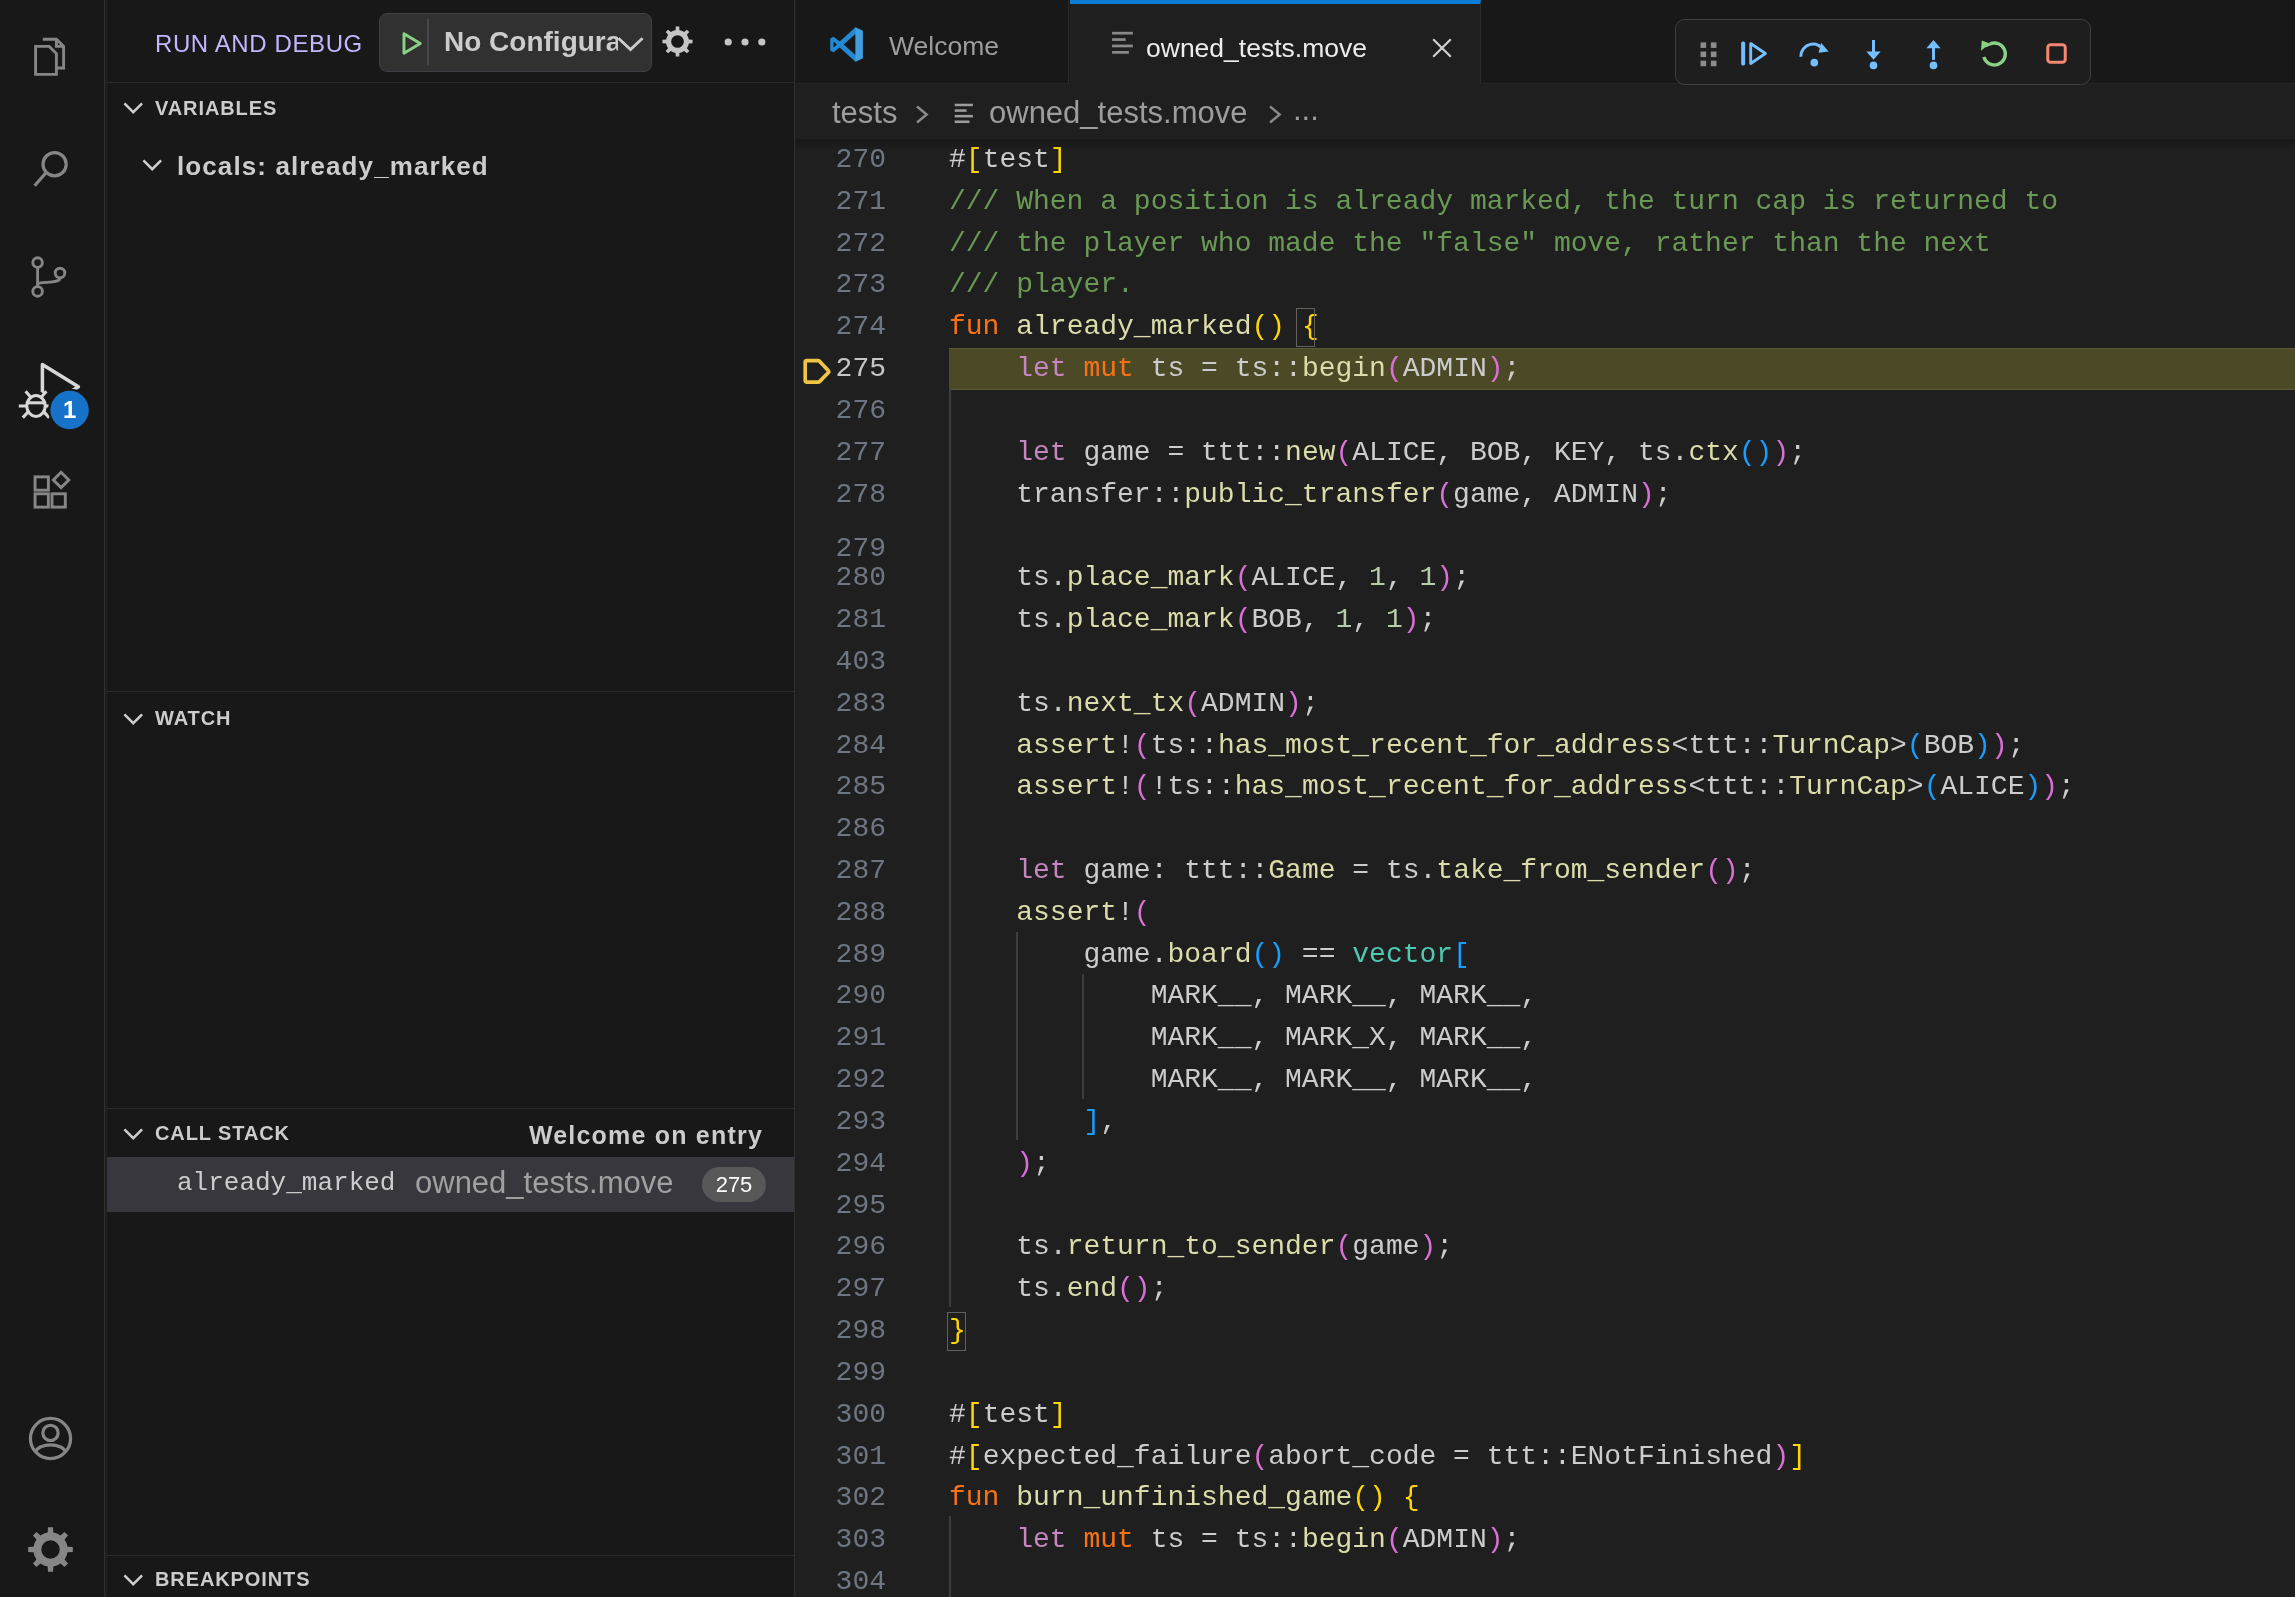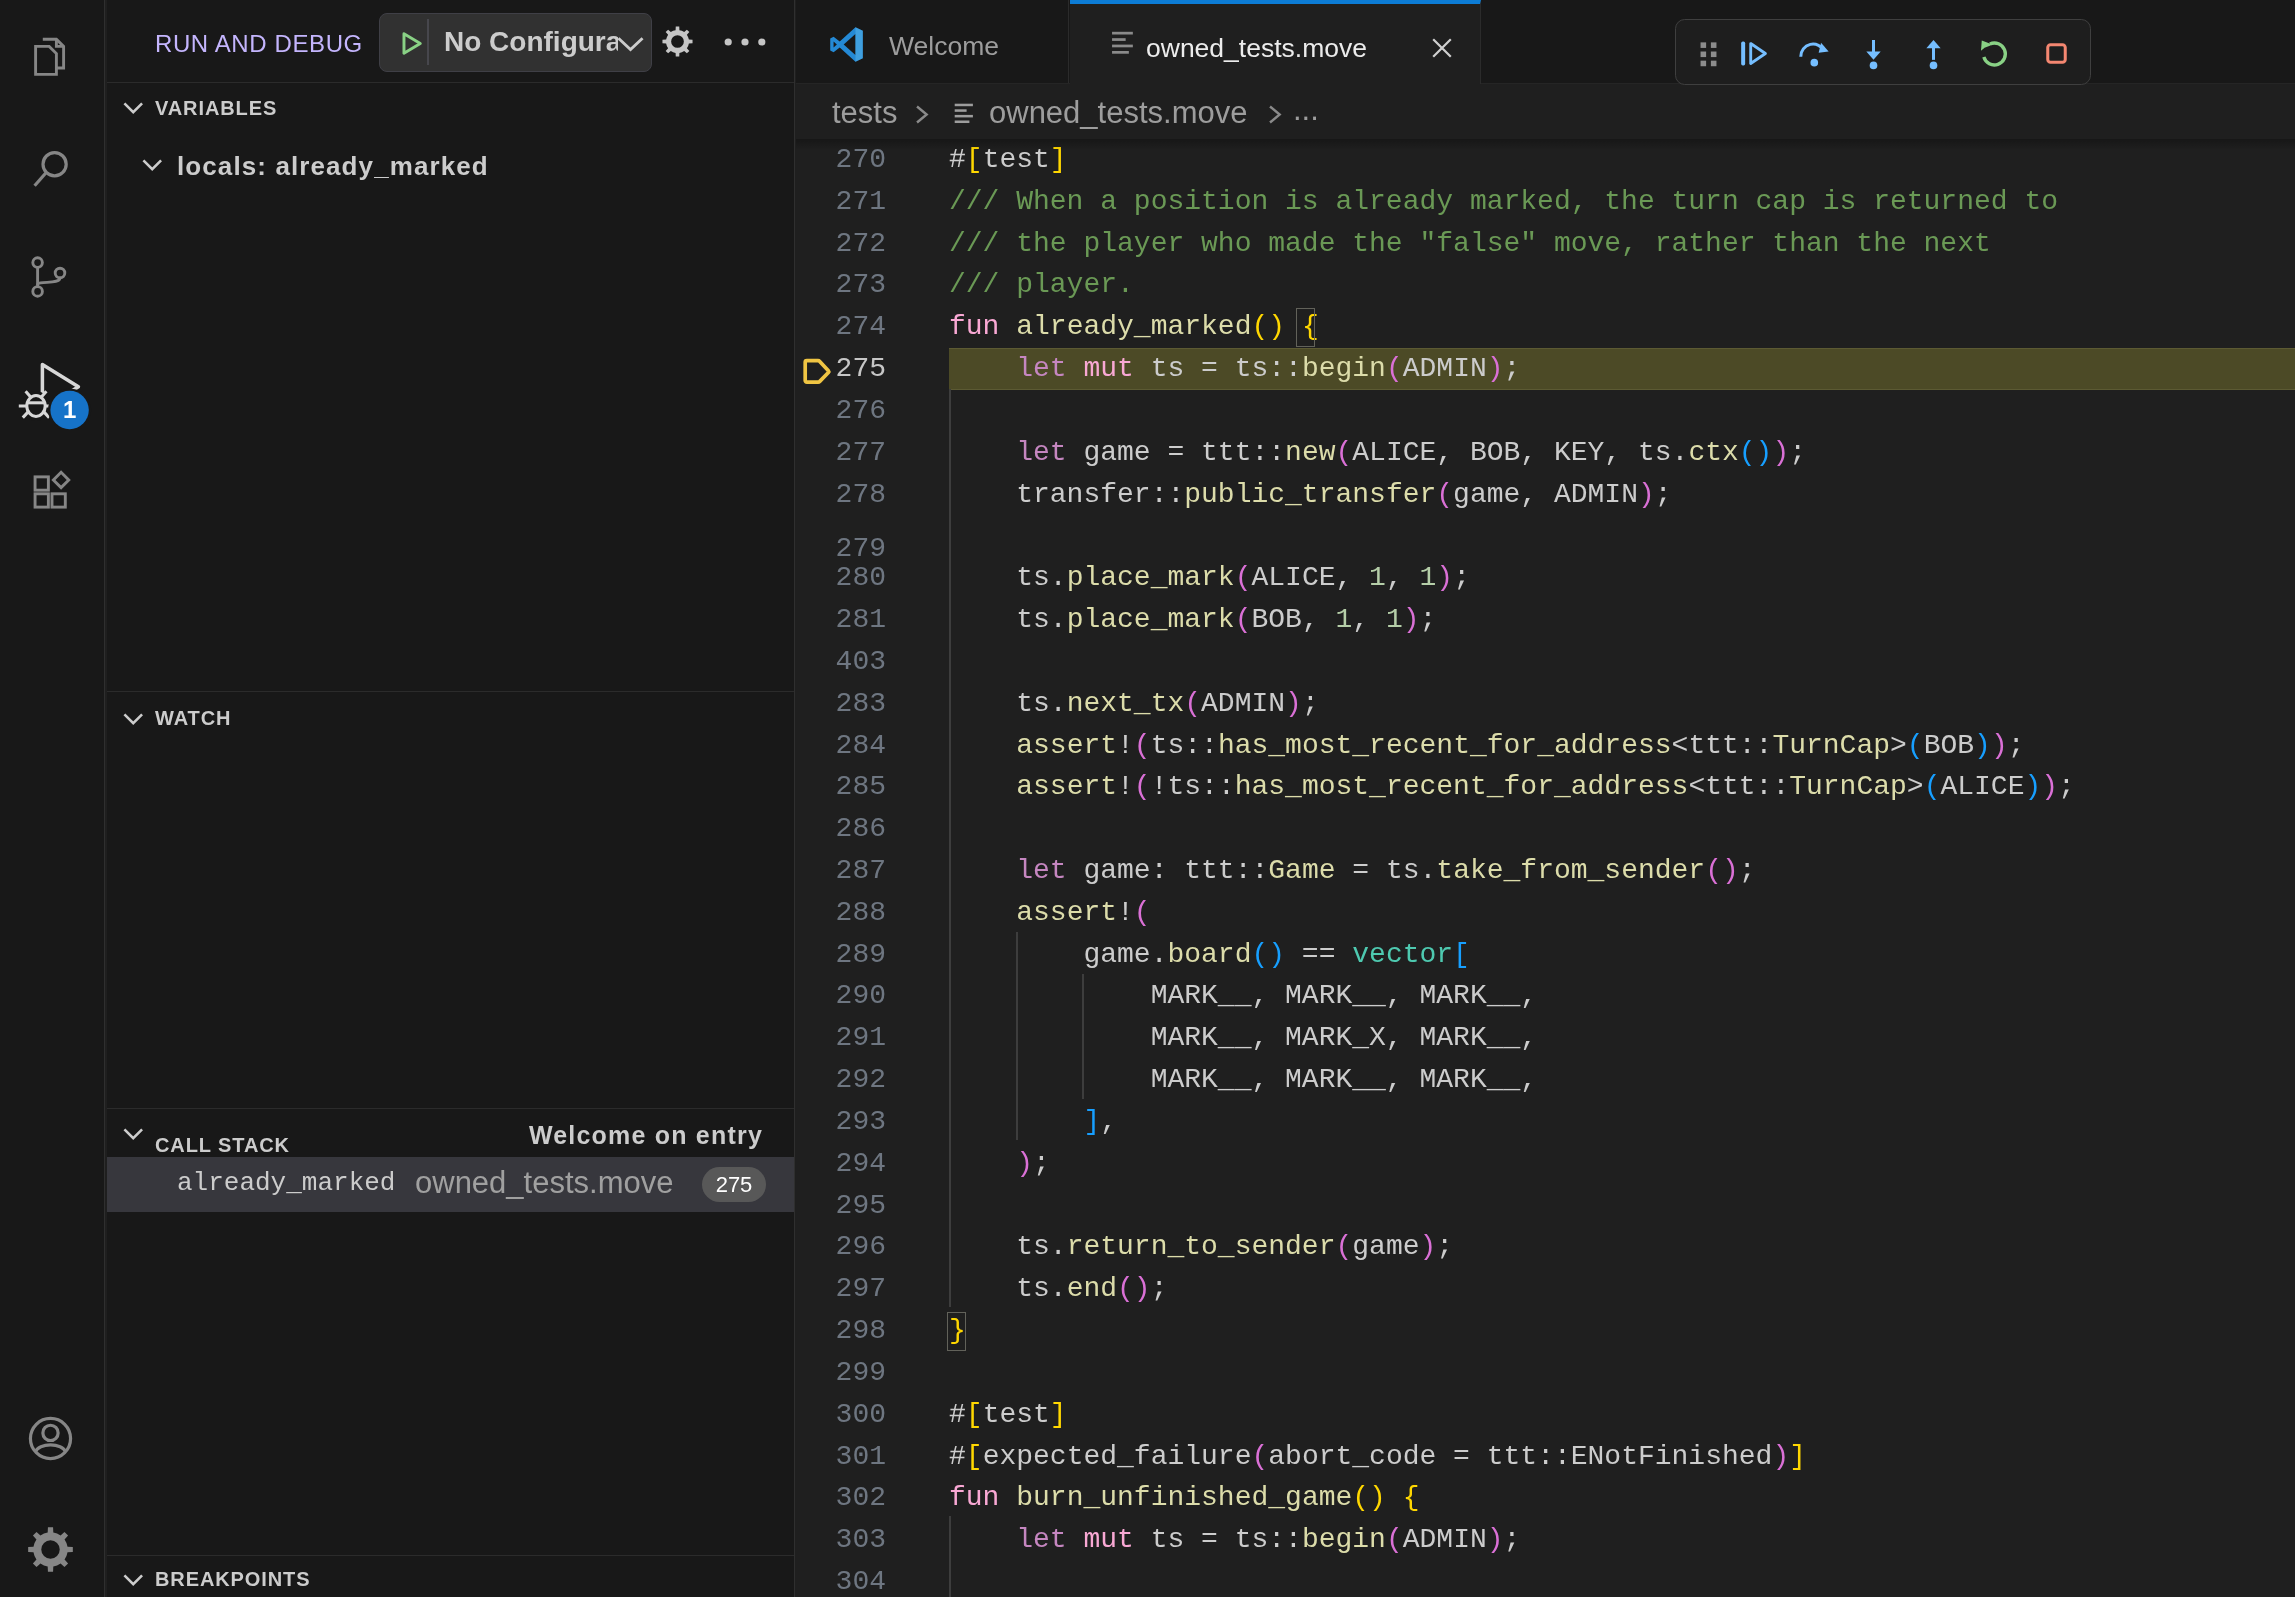--- a/index.html
+++ b/index.html
@@ -24,21 +24,21 @@
   #tab-active { position:absolute; left:274px; top:0; width:411px; height:84px; background:#1f1f1f; border-top:4px solid #0c7cd5; border-right:0.8px solid #2b2b2b; }
   #breadcrumbs { position:absolute; left:0; top:84px; width:1499px; height:55px; background:#1f1f1f; color:#9d9d9d; font-size:31px; }
   #shadow { position:absolute; left:0; top:139px; width:1499px; height:11.3px; background:linear-gradient(rgba(0,0,0,0.28), rgba(0,0,0,0)); z-index:5; }
 
   
   #code { position:absolute; left:0; top:139px; width:1499px; height:1458px; font-family:"Liberation Mono", monospace; font-size:28px; color:#cccccc; }
   .ln { position:absolute; left:0; width:100%; height:42px; white-space:pre; line-height:42px; }
   .num { position:absolute; left:0; width:90px; text-align:right; color:#6e7681;padding-left:17px; }
   .txt { position:absolute; left:153px; }
   .c  { color:#6a9955; }
-  .kb { color:#f9a8d4; }
+  .kb { color:#f97316; }
   .kp { color:#c586c0; }
   .fy { color:#dcdcaa; }
   .tl { color:#4ec9b0; }
   .n  { color:#b5cea8; }
   .b1 { color:#ffd700; }
   .b2 { color:#da70d6; }
   .b3 { color:#179fff; }
   .guide { position:absolute; width:1.6px; background:#3d3d3d; }
 
   
@@ -139,21 +139,21 @@
   <div class="shdr" style="left:70px;top:151px;font-size:26px;letter-spacing:1.1px;">locals: already_marked</div>
   <div class="sep" style="top:691px;"></div>
   <svg class="chev" style="left:15.3px;top:712px;" width="22.5" height="14.5" viewBox="0 0 28 18">
       <path d="M3 3 L14 14 L25 3" fill="none" stroke="#cccccc" stroke-width="3.2"></path>
     </svg>
   <div class="shdr" style="left:48px;top:707px;">WATCH</div>
   <div class="sep" style="top:1108px;"></div>
   <svg class="chev" style="left:15.3px;top:1127px;" width="22.5" height="14.5" viewBox="0 0 28 18">
       <path d="M3 3 L14 14 L25 3" fill="none" stroke="#cccccc" stroke-width="3.2"></path>
     </svg>
-  <div class="shdr" style="left:48px;top:1122px;margin-top:12px;">CALL STACK</div>
+  <div class="shdr" style="left:48px;top:1122px;">CALL STACK</div>
   <div class="shdr" style="right:31px;top:1121px;font-size:25px;letter-spacing:1.2px;">Welcome on entry</div>
   <div id="csrow" style="position:absolute;left:0;top:1157px;width:100%;height:55px;background:#37373d;">
     <span class="mono" style="position:absolute;left:70px;top:11.3px;font-size:26px;color:#cccccc;">already_marked</span>
     <span style="position:absolute;left:308px;top:8px;font-size:31px;color:#a0a0a0;">owned_tests.move</span>
     <span style="position:absolute;left:595px;top:9.7px;width:64px;height:35px;background:#585858;border-radius:17.7px;color:#ffffff;font-size:22px;text-align:center;line-height:35px;">275</span>
   </div>
   <div class="sep" style="top:1555px;"></div>
   <svg class="chev" style="left:15.3px;top:1573px;" width="22.5" height="14.5" viewBox="0 0 28 18">
       <path d="M3 3 L14 14 L25 3" fill="none" stroke="#cccccc" stroke-width="3.2"></path>
     </svg>

